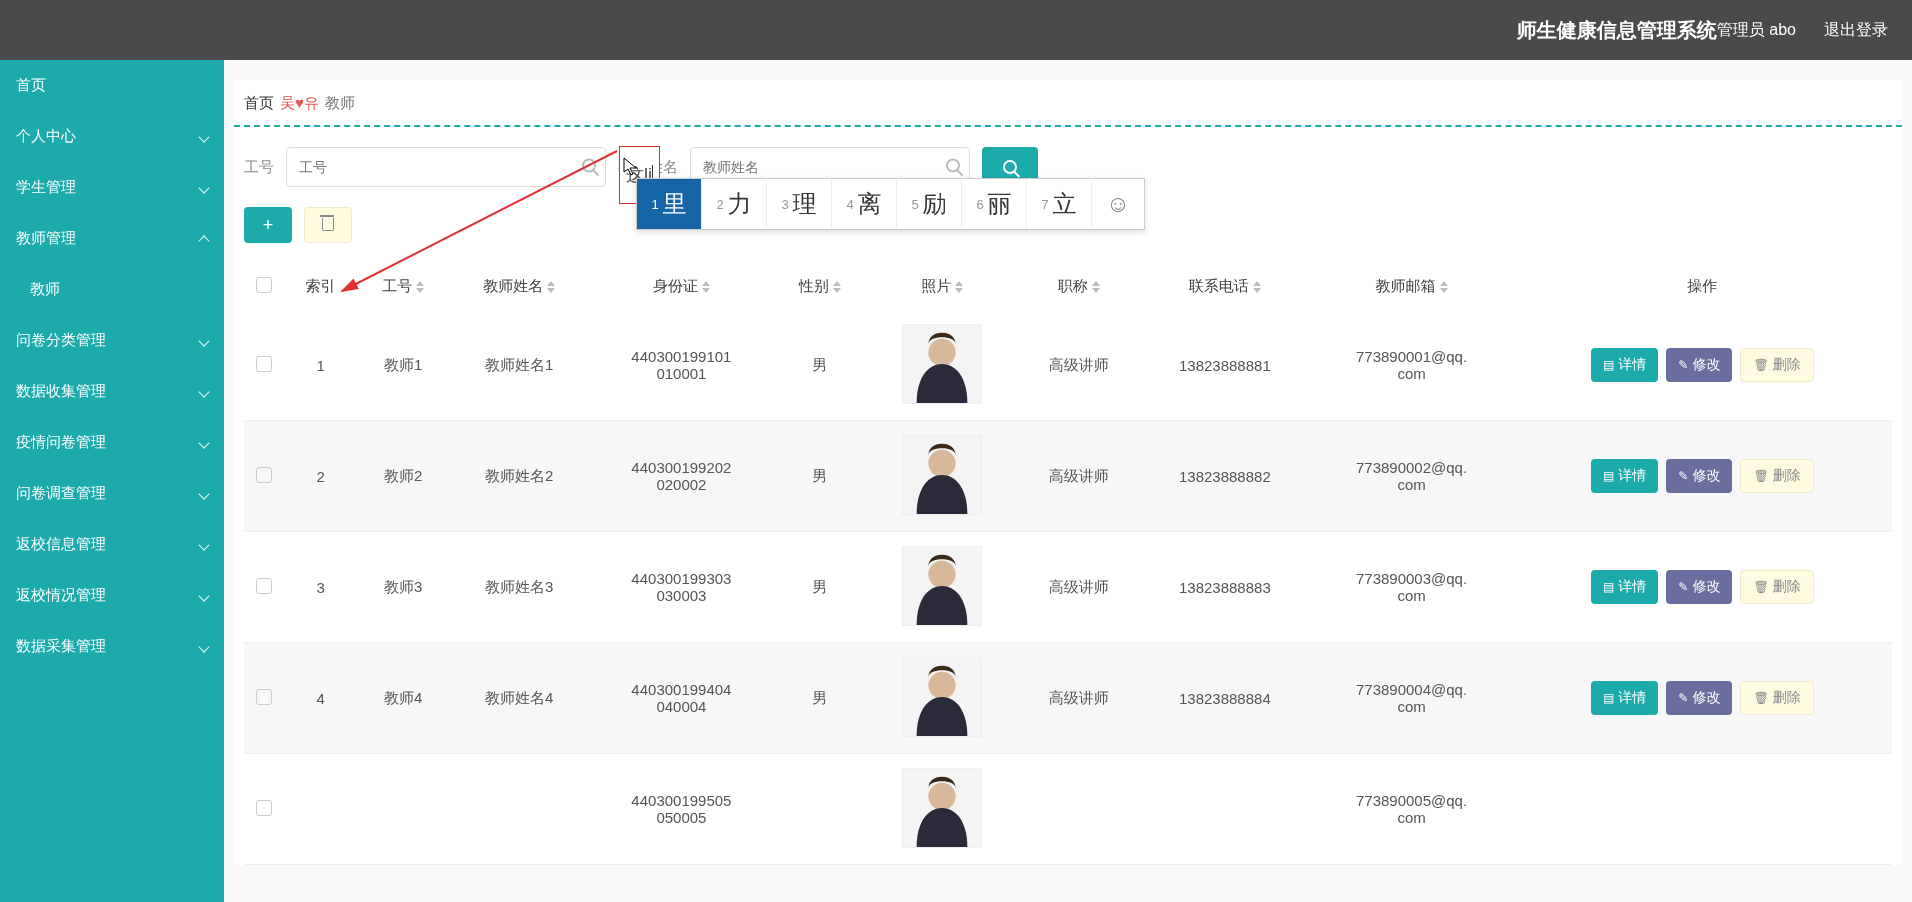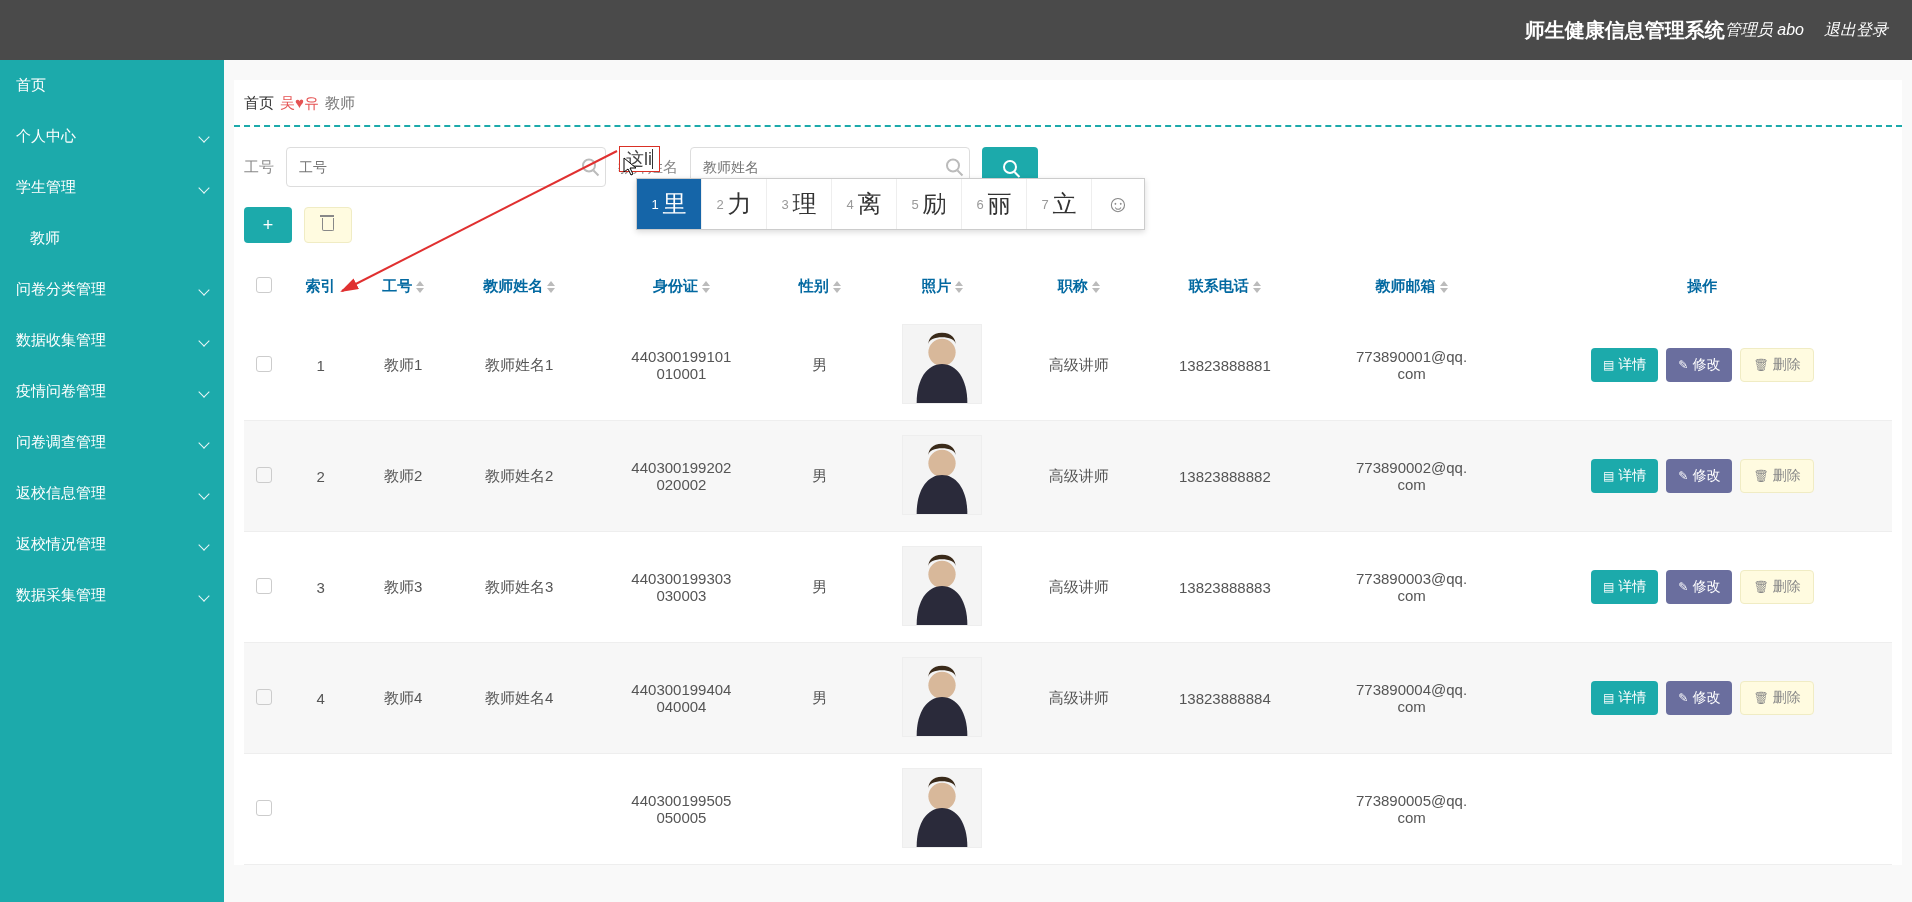--- a/index.html
+++ b/index.html
@@ -1,20 +1,20 @@
 <!DOCTYPE html>
 <html><head>
 <meta charset="utf-8">
 <style>
   * { box-sizing: border-box; margin: 0; padding: 0; }
   body { font-family: "Microsoft YaHei", Arial, sans-serif; font-size: 14px; color: #333; background: #fff; }
   
   .header { background: #4a4a4a; color: #fff; height: 60px; display: flex; align-items: center; justify-content: flex-end; padding: 0 24px; }
   .header-title { font-size: 20px; font-weight: bold; }
-  .header-right { display: flex; align-items: center; gap: 20px; font-size: 16px; font-style: italic; }
+  .header-right { display: flex; align-items: center; gap: 28px; font-size: 16px; }
   .header-right span { cursor: pointer; }
   
   .layout { display: flex; height: calc(100vh - 60px); }
   .sidebar { width: 224px; background: #1caaab; color: #fff; overflow-y: auto; flex-shrink: 0; }
   .side-item { padding: 16px 16px; cursor: pointer; display: flex; justify-content: space-between; align-items: center; font-size: 15px; }
   .side-sub { padding: 16px 16px 16px 30px; cursor: pointer; font-size: 15px; }
   .chev { width: 8px; height: 8px; border-right: 1.5px solid #fff; border-bottom: 1.5px solid #fff; transform: rotate(45deg); opacity: 0.9; }
   .chev.up { transform: rotate(-135deg); margin-top: 4px; }
   
   .main { flex: 1; background: #f9f9f9; padding: 20px 0 0 0; overflow: auto; position: relative; }
@@ -30,39 +30,39 @@
   .search-wrap { position: relative; display: inline-block; }
   .search-icon { position: absolute; right: 10px; top: 50%; transform: translateY(-50%); color: #bbb; }
   .btn-search { width: 56px; height: 40px; background: #1caaab; border: none; border-radius: 4px; color: #fff; cursor: pointer; display: flex; align-items: center; justify-content: center; }
   
   .action-row { padding: 20px 10px; display: flex; gap: 12px; }
   .btn-add { width: 48px; height: 36px; background: #1caaab; border: none; border-radius: 4px; color: #fff; cursor: pointer; font-size: 18px; }
   .btn-del-top { width: 48px; height: 36px; background: #fffbe0; border: 1px solid #f0ecc4; border-radius: 4px; color: #888; cursor: pointer; display: flex; align-items: center; justify-content: center; }
   
   table { width: calc(100% - 20px); margin: 0 10px; border-collapse: collapse; }
   th, td { padding: 14px 8px; text-align: center; font-size: 15px; color: #555; }
-  th { font-weight: 700; color: #0369a1; position: relative; }
+  th { font-weight: 400; color: #404040; position: relative; }
   td { color: #555; }
   tbody tr:nth-child(even) { background: #f7f7f7; }
   tbody tr { border-bottom: 1px solid #eee; }
   .sort-icon { display: inline-flex; flex-direction: column; vertical-align: middle; margin-left: 4px; gap: 2px; }
   .sort-icon::before { content: ""; width: 0; height: 0; border-left: 4px solid transparent; border-right: 4px solid transparent; border-bottom: 5px solid #bbb; }
   .sort-icon::after { content: ""; width: 0; height: 0; border-left: 4px solid transparent; border-right: 4px solid transparent; border-top: 5px solid #bbb; }
   .chk { width: 16px; height: 16px; border: 1px solid #ccc; border-radius: 3px; display: inline-block; }
   .avatar { width: 80px; height: 80px; background: #ddd; border: 1px solid #eee; display: inline-block; }
   
   .ops { display: flex; gap: 8px; justify-content: center; }
   .btn-sm { height: 34px; padding: 0 12px; border: none; border-radius: 4px; font-size: 14px; cursor: pointer; display: inline-flex; align-items: center; gap: 4px; }
   .btn-detail { background: #1caaab; color: #fff; }
   .btn-edit { background: #6a6e9e; color: #fff; }
   .btn-delete { background: #fffbe0; color: #888; border: 1px solid #f0ecc4; }
   .icon-sm { font-size: 12px; }
   
   
-  .ime-box { position: absolute; top: 86px; left: 395px; border: 1px solid #d93025; background: #fff; padding: 0 6px; font-size: 18px; }
+  .ime-box { position: absolute; top: 86px; left: 395px; border: 1px solid #d93025; background: #fff; padding: 16px 6px; font-size: 18px; }
   .ime-box .typed { color: #444; }
   .ime-box .caret { border-right: 1px solid #333; }
   .cursor-svg { position: absolute; top: 96px; left: 398px; }
   .cand-bar { position: absolute; top: 118px; left: 412px; display: flex; background: #fff; border: 1px solid #ccc; height: 52px; box-shadow: 0 2px 6px rgba(0,0,0,0.15); z-index: 100; }
   .cand { width: 65px; display: flex; align-items: center; justify-content: center; font-size: 24px; position: relative; border-right: 1px solid #eee; }
   .cand .num { font-size: 13px; color: #999; margin-right: 4px; align-self: center; }
   .cand.sel { background: #1565a8; color: #fff; }
   .cand.sel .num { color: #fff; }
   .cand.emoji { width: 52px; font-size: 24px; color: #888; border-right: none; }
   
@@ -94,20 +94,24 @@
     <div class="side-item">
         <span>首页</span>
       </div>
     <div class="side-item">
         <span>个人中心</span>
         <span class="chev"></span>
       </div>
     <div class="side-item">
         <span>学生管理</span>
         <span class="chev"></span>
+      </div>
+    <div class="side-item">
+        <span>教师管理</span>
+        <span class="chev up"></span>
       </div>
     <div class="side-sub"><span>教师</span></div>
     <div class="side-item">
         <span>问卷分类管理</span>
         <span class="chev"></span>
       </div>
     <div class="side-item">
         <span>数据收集管理</span>
         <span class="chev"></span>
       </div>

